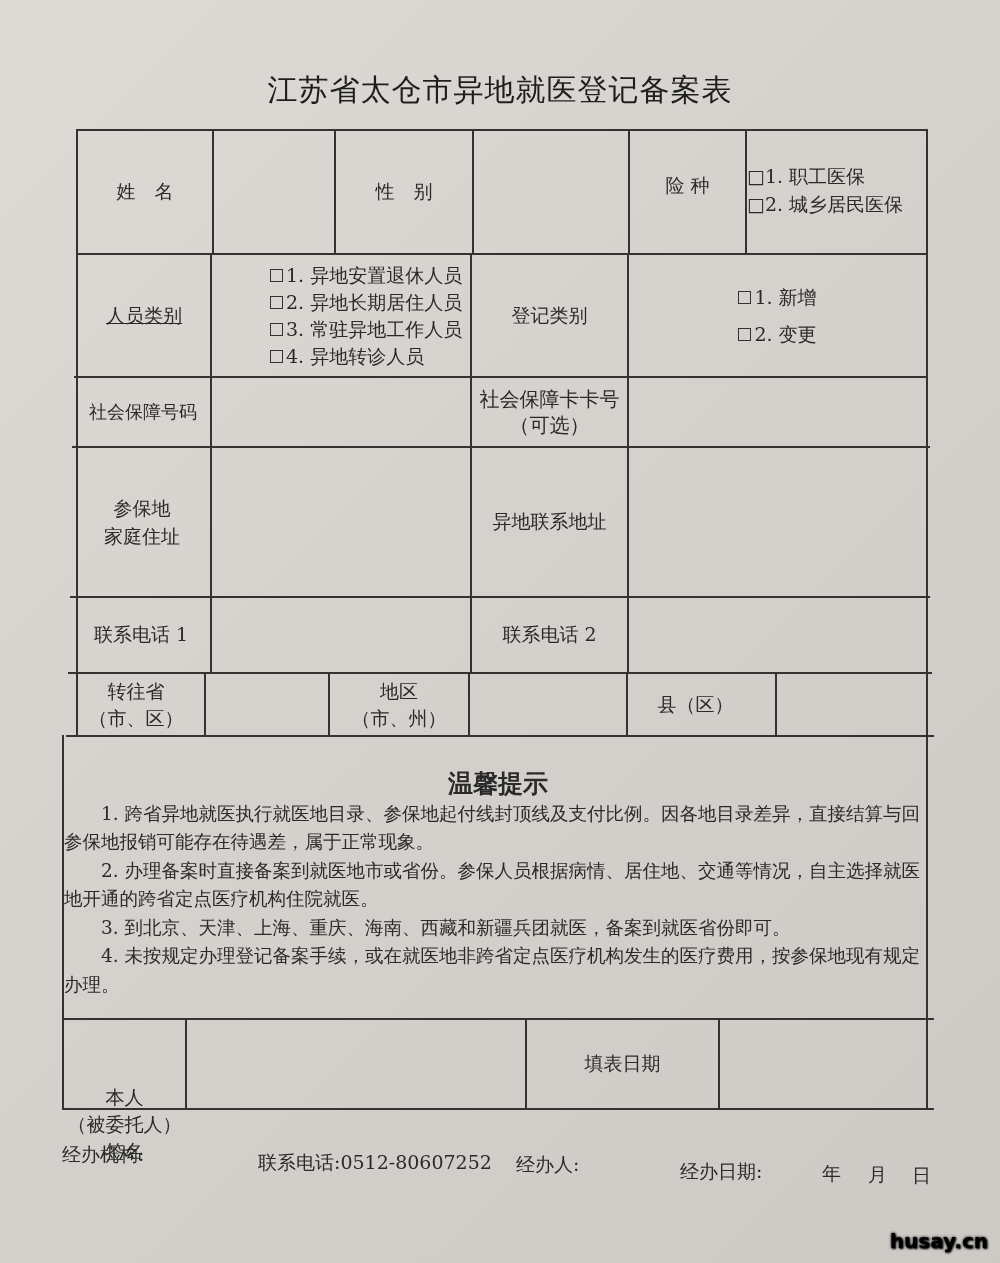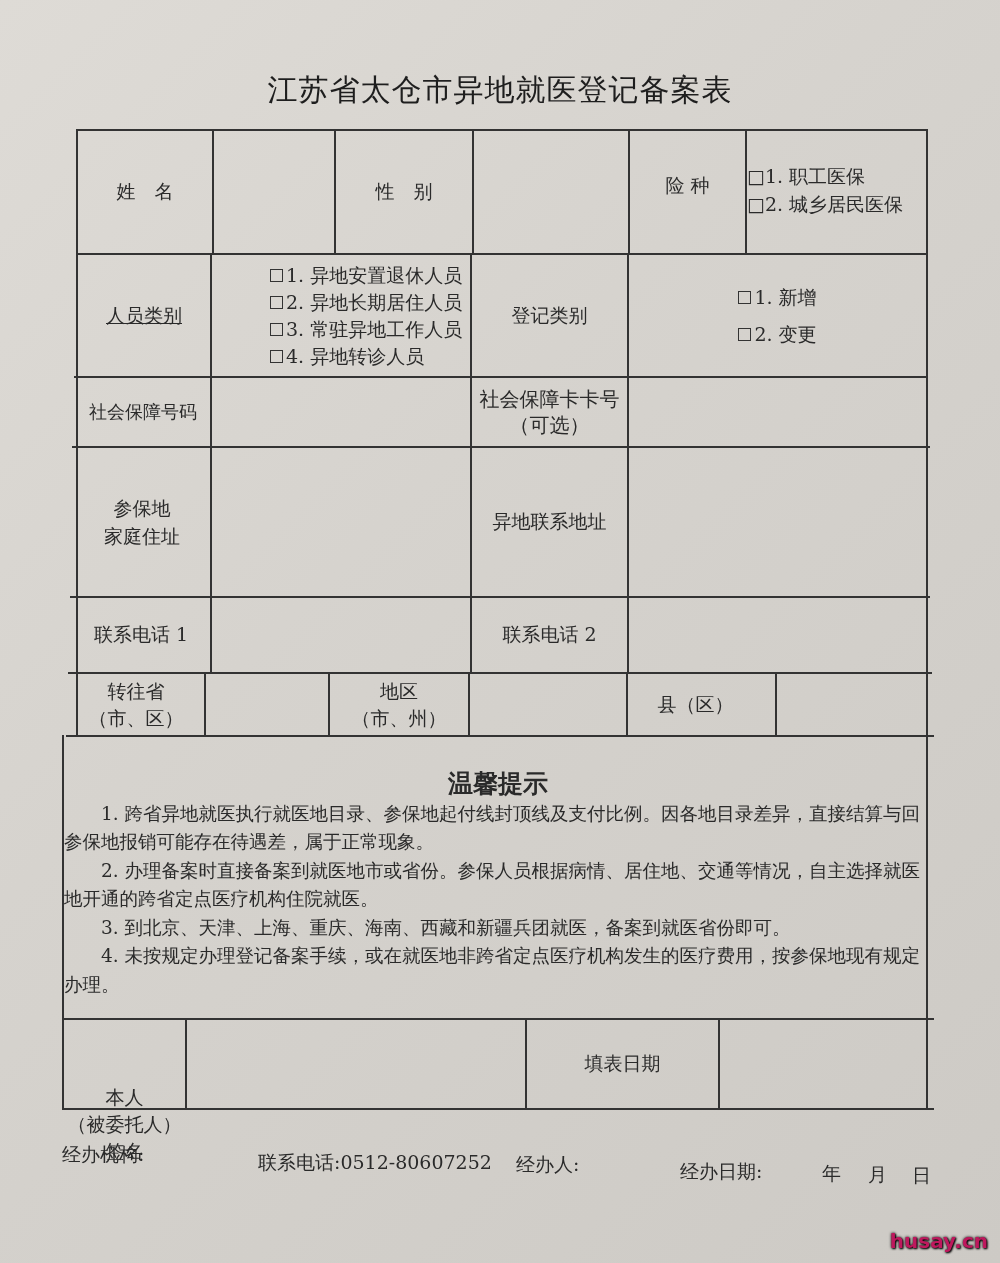--- a/index.html
+++ b/index.html
@@ -28,21 +28,21 @@
     margin-right:3px; box-sizing:border-box;
   }
   .notice {
     position:absolute; left:64px; top:770px; width:868px; font-size:18.5px; line-height:28.5px;
   }
   .notice .nh { text-align:center; font-weight:bold; font-size:25px; margin-bottom:1px; }
   .notice p { margin:0; text-indent:2em; }
   .footer { position:absolute; top:1148px; font-size:19px; white-space:nowrap; }
   .watermark {
     position:absolute; right:12px; bottom:10px; font-family:"DejaVu Sans", sans-serif;
-    font-weight:bold; font-size:20px; color:#be185d; text-shadow:0 0 3px #000, 1px 1px 2px #000;
+    font-weight:bold; font-size:20px; color:#000000; text-shadow:0 0 3px #000, 1px 1px 2px #000;
   }
 </style>
 </head>
 <body>
 
 <div class="title">江苏省太仓市异地就医登记备案表</div>
 
 <div>
 
   <div class="hline" style="left:76px;top:129px;width:852px;"></div>

